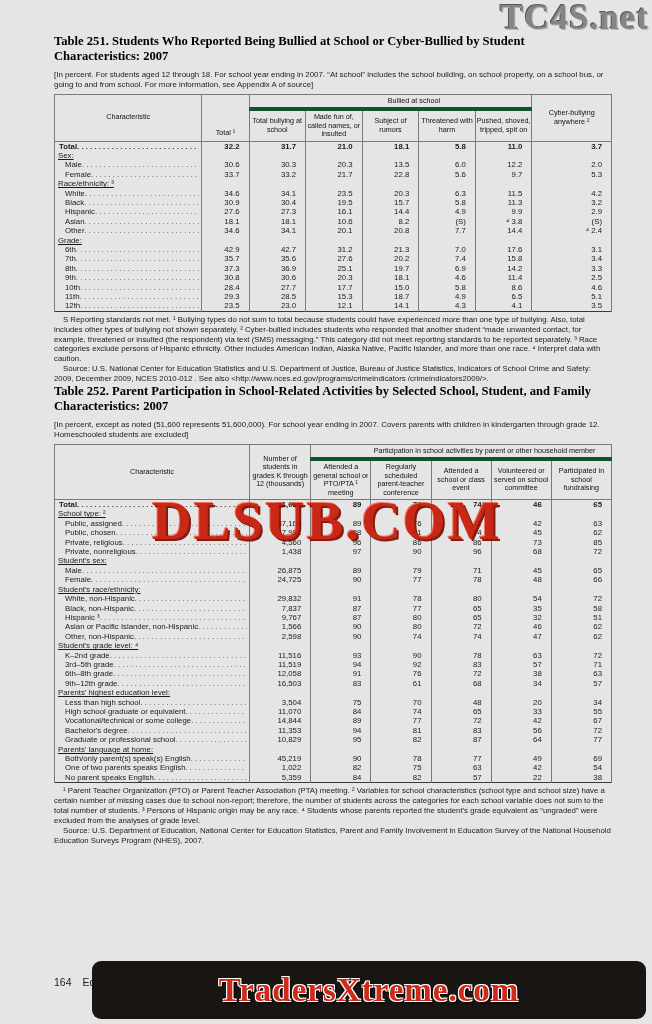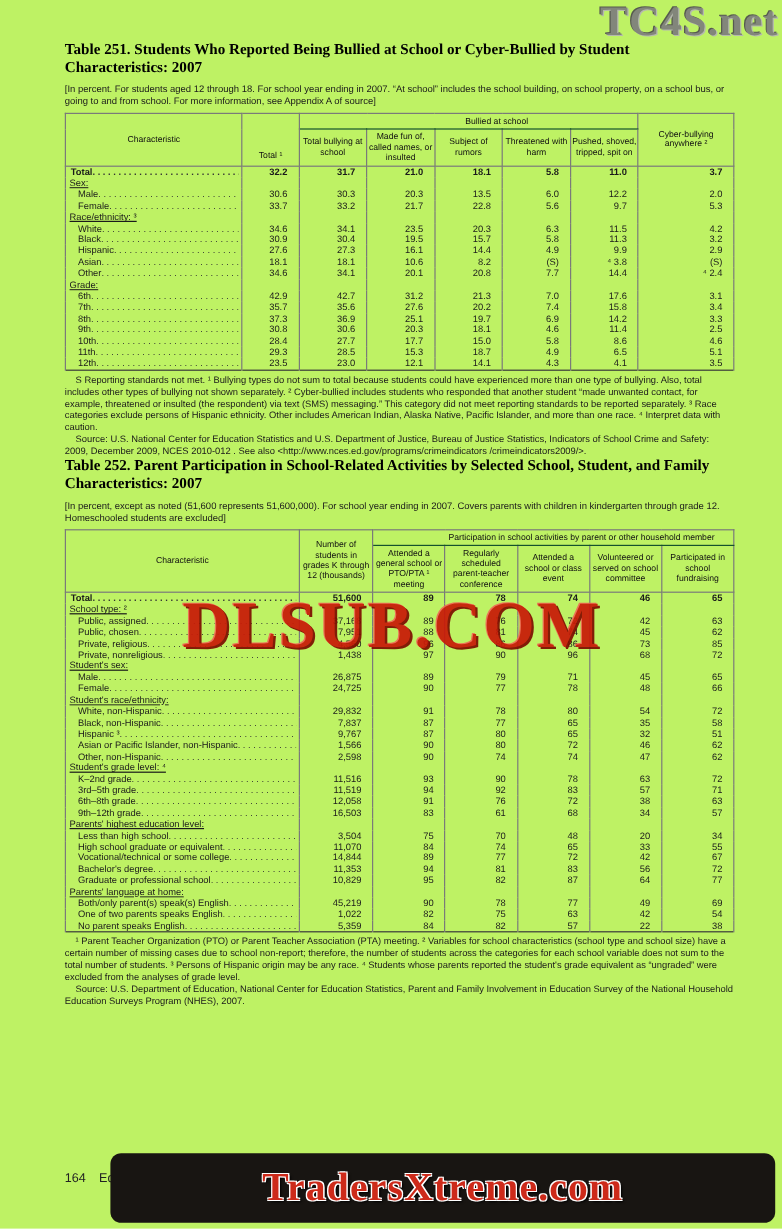--- a/index.html
+++ b/index.html
@@ -1,21 +1,21 @@
 <!DOCTYPE html>
 <html><head>
 <meta charset="utf-8">
 <style>
   * { box-sizing: border-box; }
   html,body { margin:0; padding:0; background:#ffffff; }
   .page {
     position: relative;
     width: 652px;
     height: 1024px;
-    background: #bef264;
+    background: #e5e5e5;
     overflow: hidden;
     color: #1a1a1a;
     font-family: "Liberation Sans", sans-serif;
   }
   .content { padding: 34px 40px 0 54px; }
 
   .title {
     font-family: "Liberation Serif", serif;
     font-weight: bold;
     font-size: 12.6px;
@@ -40,21 +40,21 @@
     border: 1px solid #7a7a7a;
     font-weight: normal;
     font-size: 7.2px;
     line-height: 1.18;
     text-align: center;
     vertical-align: middle;
     padding: 2px 1px;
     color: #111;
   }
   .datatable th.valign-b { vertical-align: bottom; padding-bottom: 3px; }
-  .datatable th.group-h { border-bottom: 1px solid #14532d; padding-left: 48px; }
+  .datatable th.group-h { border-bottom: 4px solid #14532d; padding-left: 48px; }
   .datatable td {
     border-left: 1px solid #7a7a7a;
     border-right: 1px solid #7a7a7a;
     font-size: 7.8px;
     line-height: 9.4px;
     padding: 0 2px;
     vertical-align: bottom;
     overflow: hidden;
     white-space: nowrap;
   }

